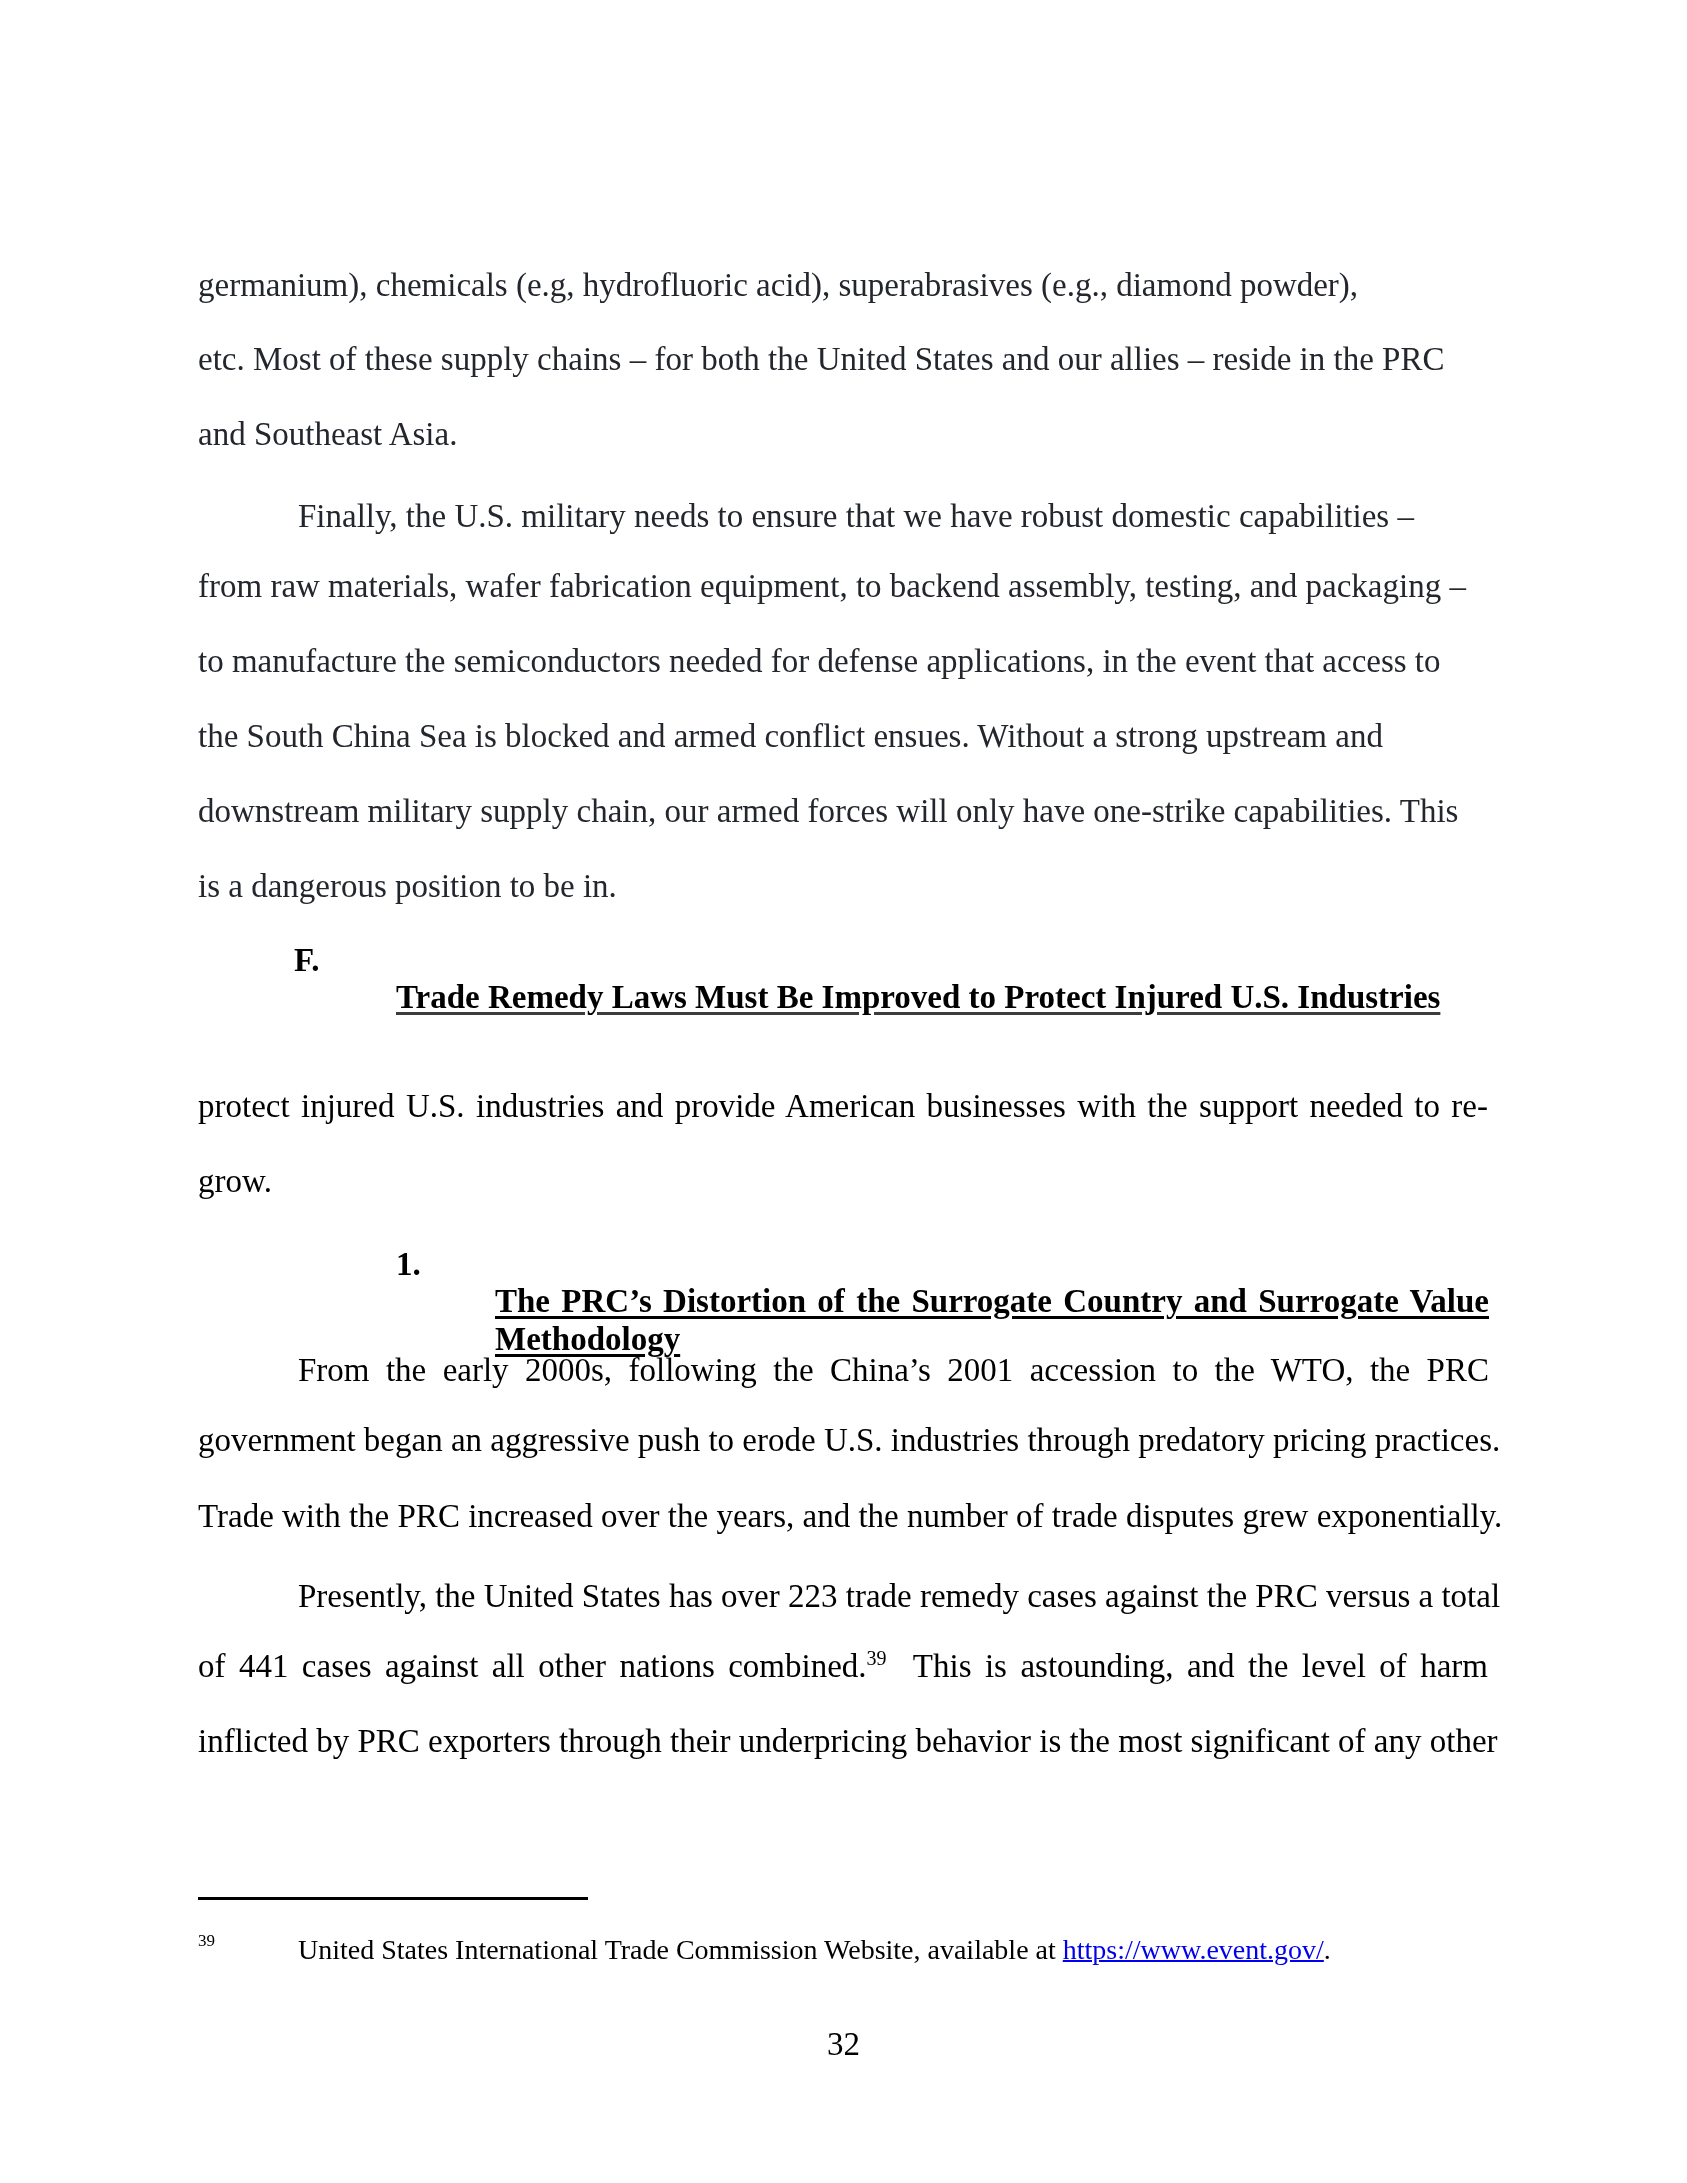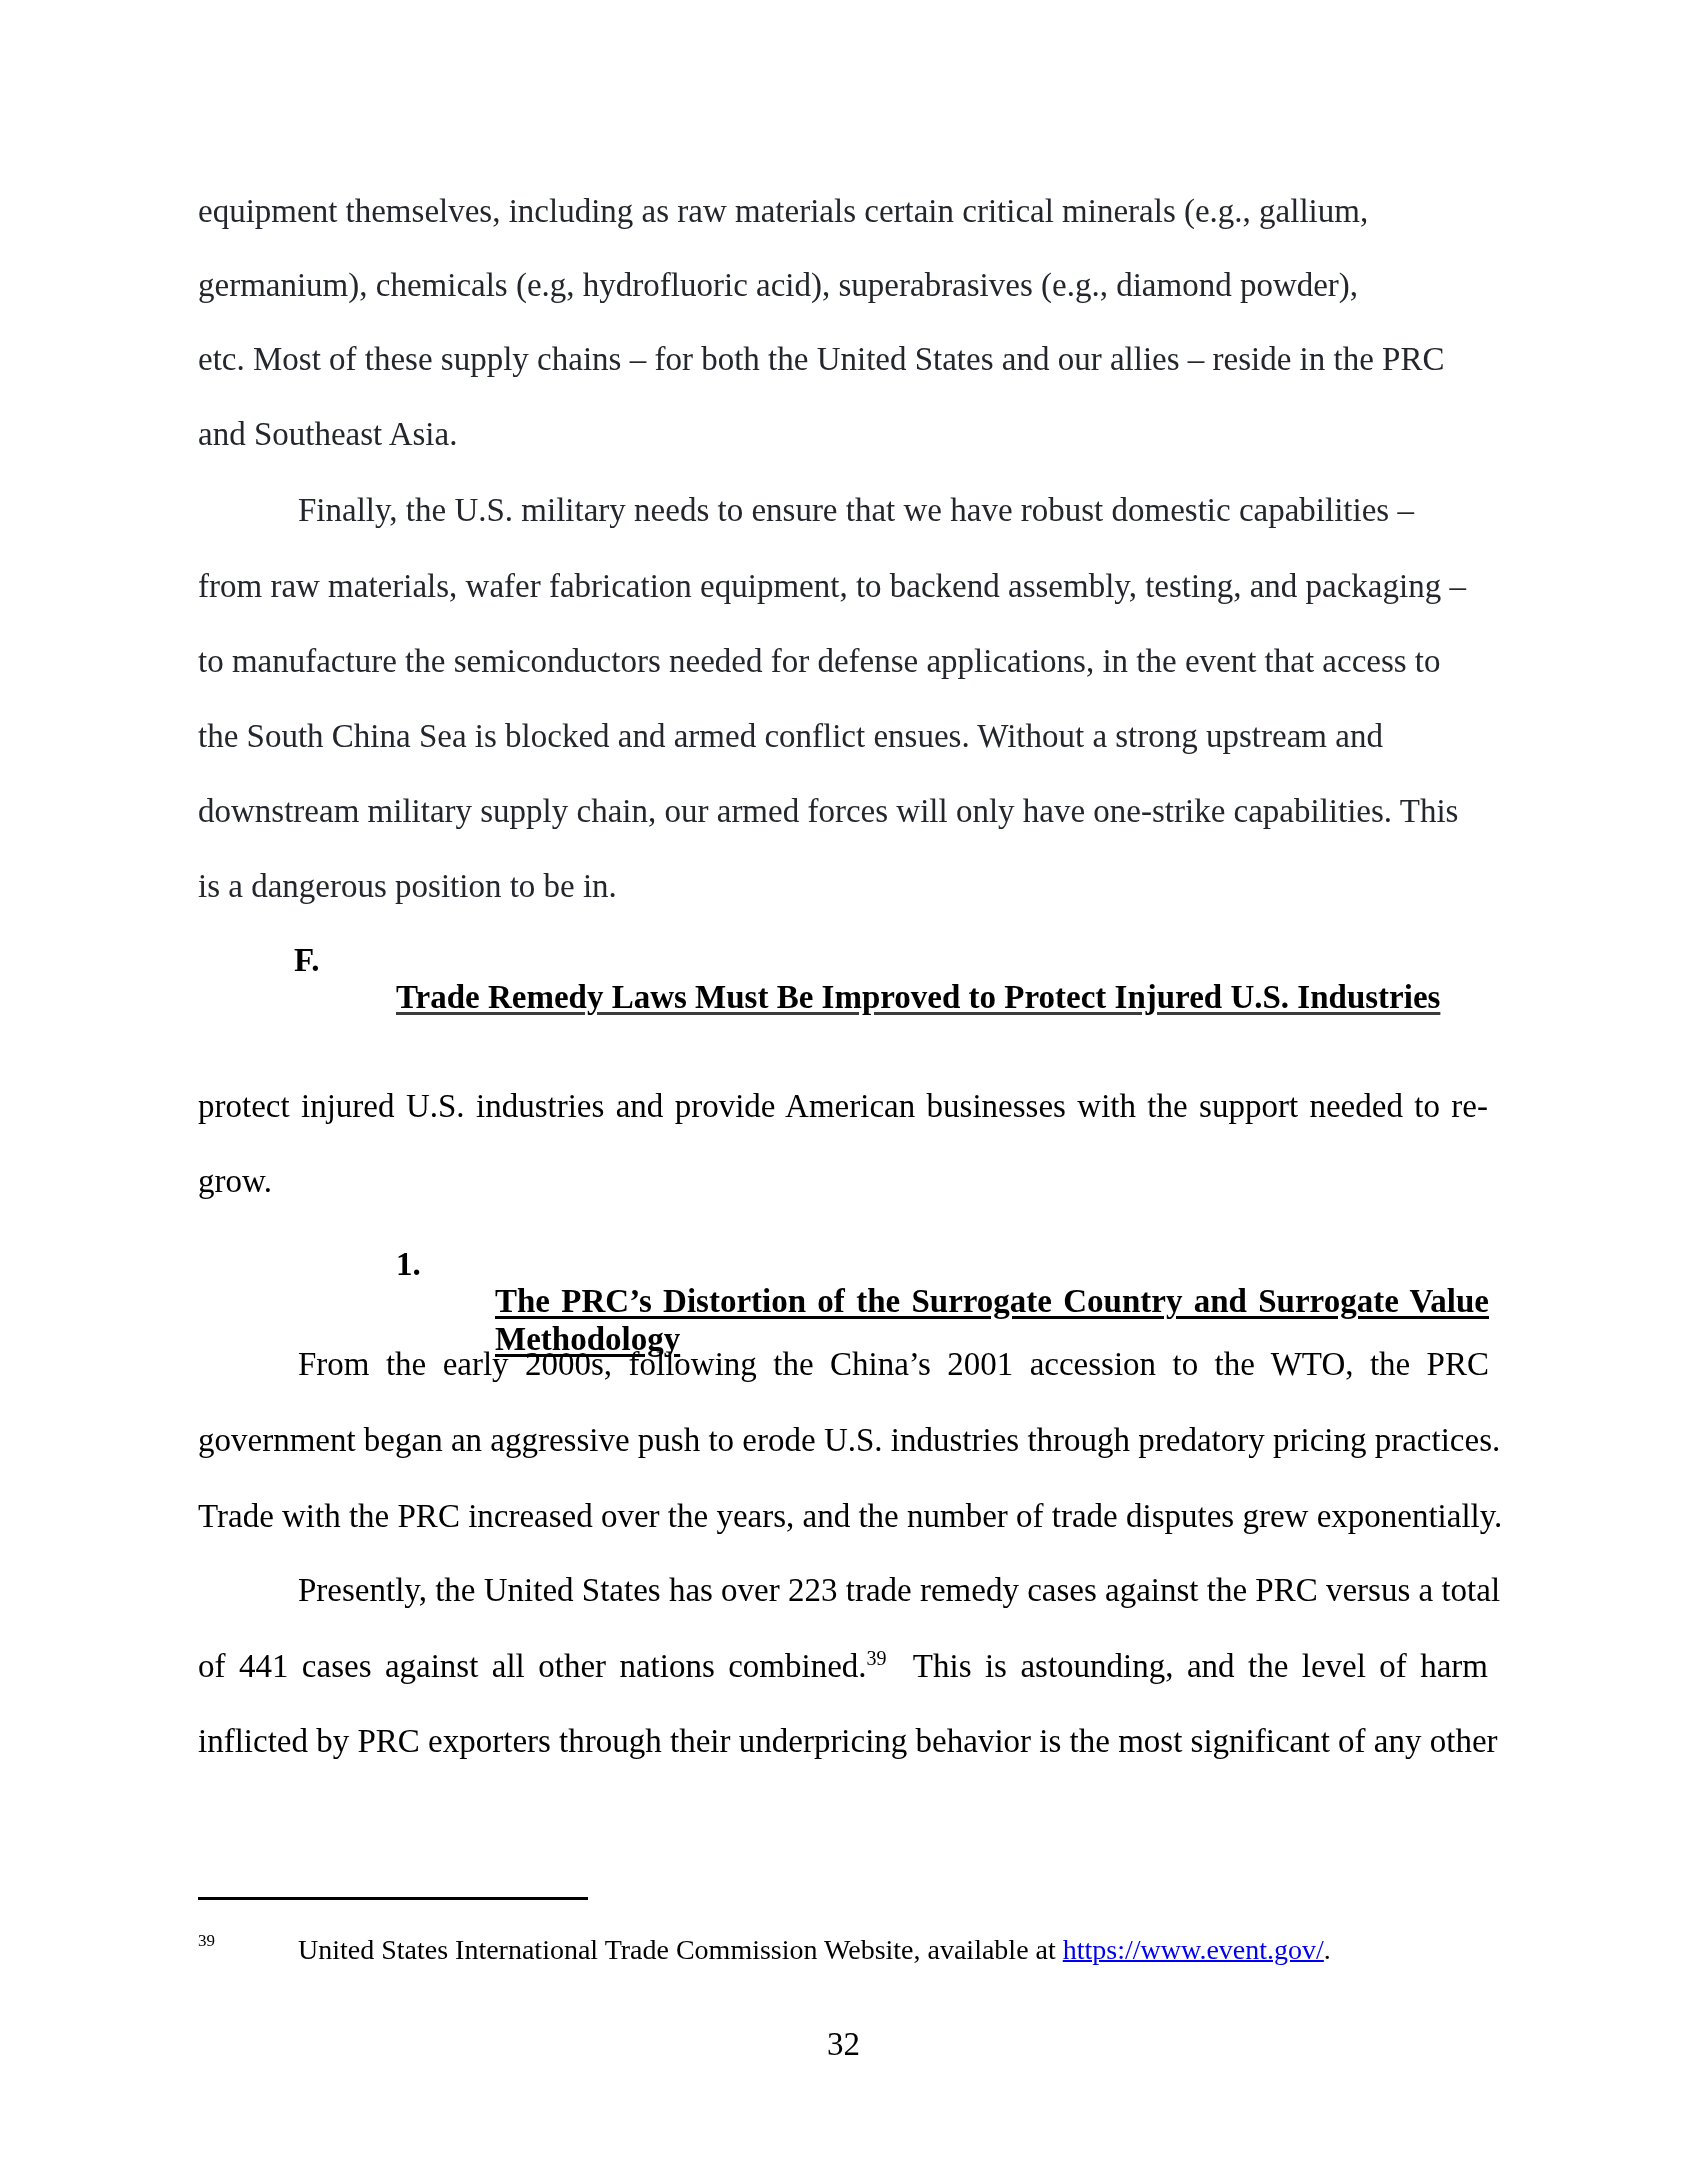--- a/index.html
+++ b/index.html
@@ -5,37 +5,36 @@
   html, body { margin:0; padding:0; background:#ffffff; }
   body { width:1687px; height:2183px; position:relative; overflow:hidden; }
   .page { position:absolute; left:0; top:0; width:1687px; height:2183px; background:#ffffff; }
   .line {
     position:absolute; left:198px; width:1290px; white-space:nowrap;
     font-family:"Liberation Serif", "DejaVu Serif", serif;
     font-size:33px; line-height:40px; color:#000;
   }
   .gray { color:#23272d; }
   .just { text-align:justify; text-align-last:justify; }
-  .indent { left:298px; width:1191px; }
+  .indent { left:298px; width:1191px;margin-top:6px; }
   .u { text-decoration:underline; text-decoration-thickness:3.3px; text-underline-offset:4px;margin-top:37px; }
   .u-gray { text-decoration-color:#3c3c3c; }
   .sup { font-size:20px; vertical-align:super; line-height:0; }
   .fn-rule { position:absolute; left:198px; top:1897px; width:390px; height:2.6px; background:#000; }
   .fn-num { position:absolute; left:198px; top:1931px; font-family:"Liberation Serif", serif; font-size:17px; color:#000; }
   .fn-text { position:absolute; left:298px; top:1933px; font-family:"Liberation Serif", serif; font-size:28px; line-height:33px; color:#000; white-space:nowrap; }
   .fn-link { color:#0000ee; text-decoration:underline; text-decoration-thickness:2px; }
   .page-num { position:absolute; left:0; width:1687px; top:2026px; text-align:center; font-family:"Liberation Serif", serif; font-size:33px; color:#000; }
   .hd-label { position:absolute; font-family:"Liberation Serif", serif; font-size:33px; font-weight:bold; line-height:40px; color:#000; }
 </style>
 </head>
 <body>
 
 <div class="page">
 
-  <div class="line gray" style="top:191px">equipment themselves, including as raw materials certain critical minerals (e.g., gallium,</div>
   <div class="line gray" style="top:265px">germanium), chemicals (e.g, hydrofluoric acid), superabrasives (e.g., diamond powder),</div>
   <div class="line gray" style="top:339px">etc.  Most of these supply chains – for both the United States and our allies – reside in the PRC</div>
   <div class="line gray" style="top:414px">and Southeast Asia.</div>
 
   <div class="line gray indent" style="top:490px">Finally, the U.S. military needs to ensure that we have robust domestic capabilities –</div>
   <div class="line gray" style="top:641px">to manufacture the semiconductors needed for defense applications, in the event that access to</div>
   <div class="line gray" style="top:566px">from raw materials, wafer fabrication equipment, to backend assembly, testing, and packaging –</div>
   <div class="line gray" style="top:716px">the South China Sea is blocked and armed conflict ensues.  Without a strong upstream and</div>
   <div class="line gray" style="top:791px">downstream military supply chain, our armed forces will only have one-strike capabilities.  This</div>
   <div class="line gray" style="top:866px">is a dangerous position to be in.</div>

